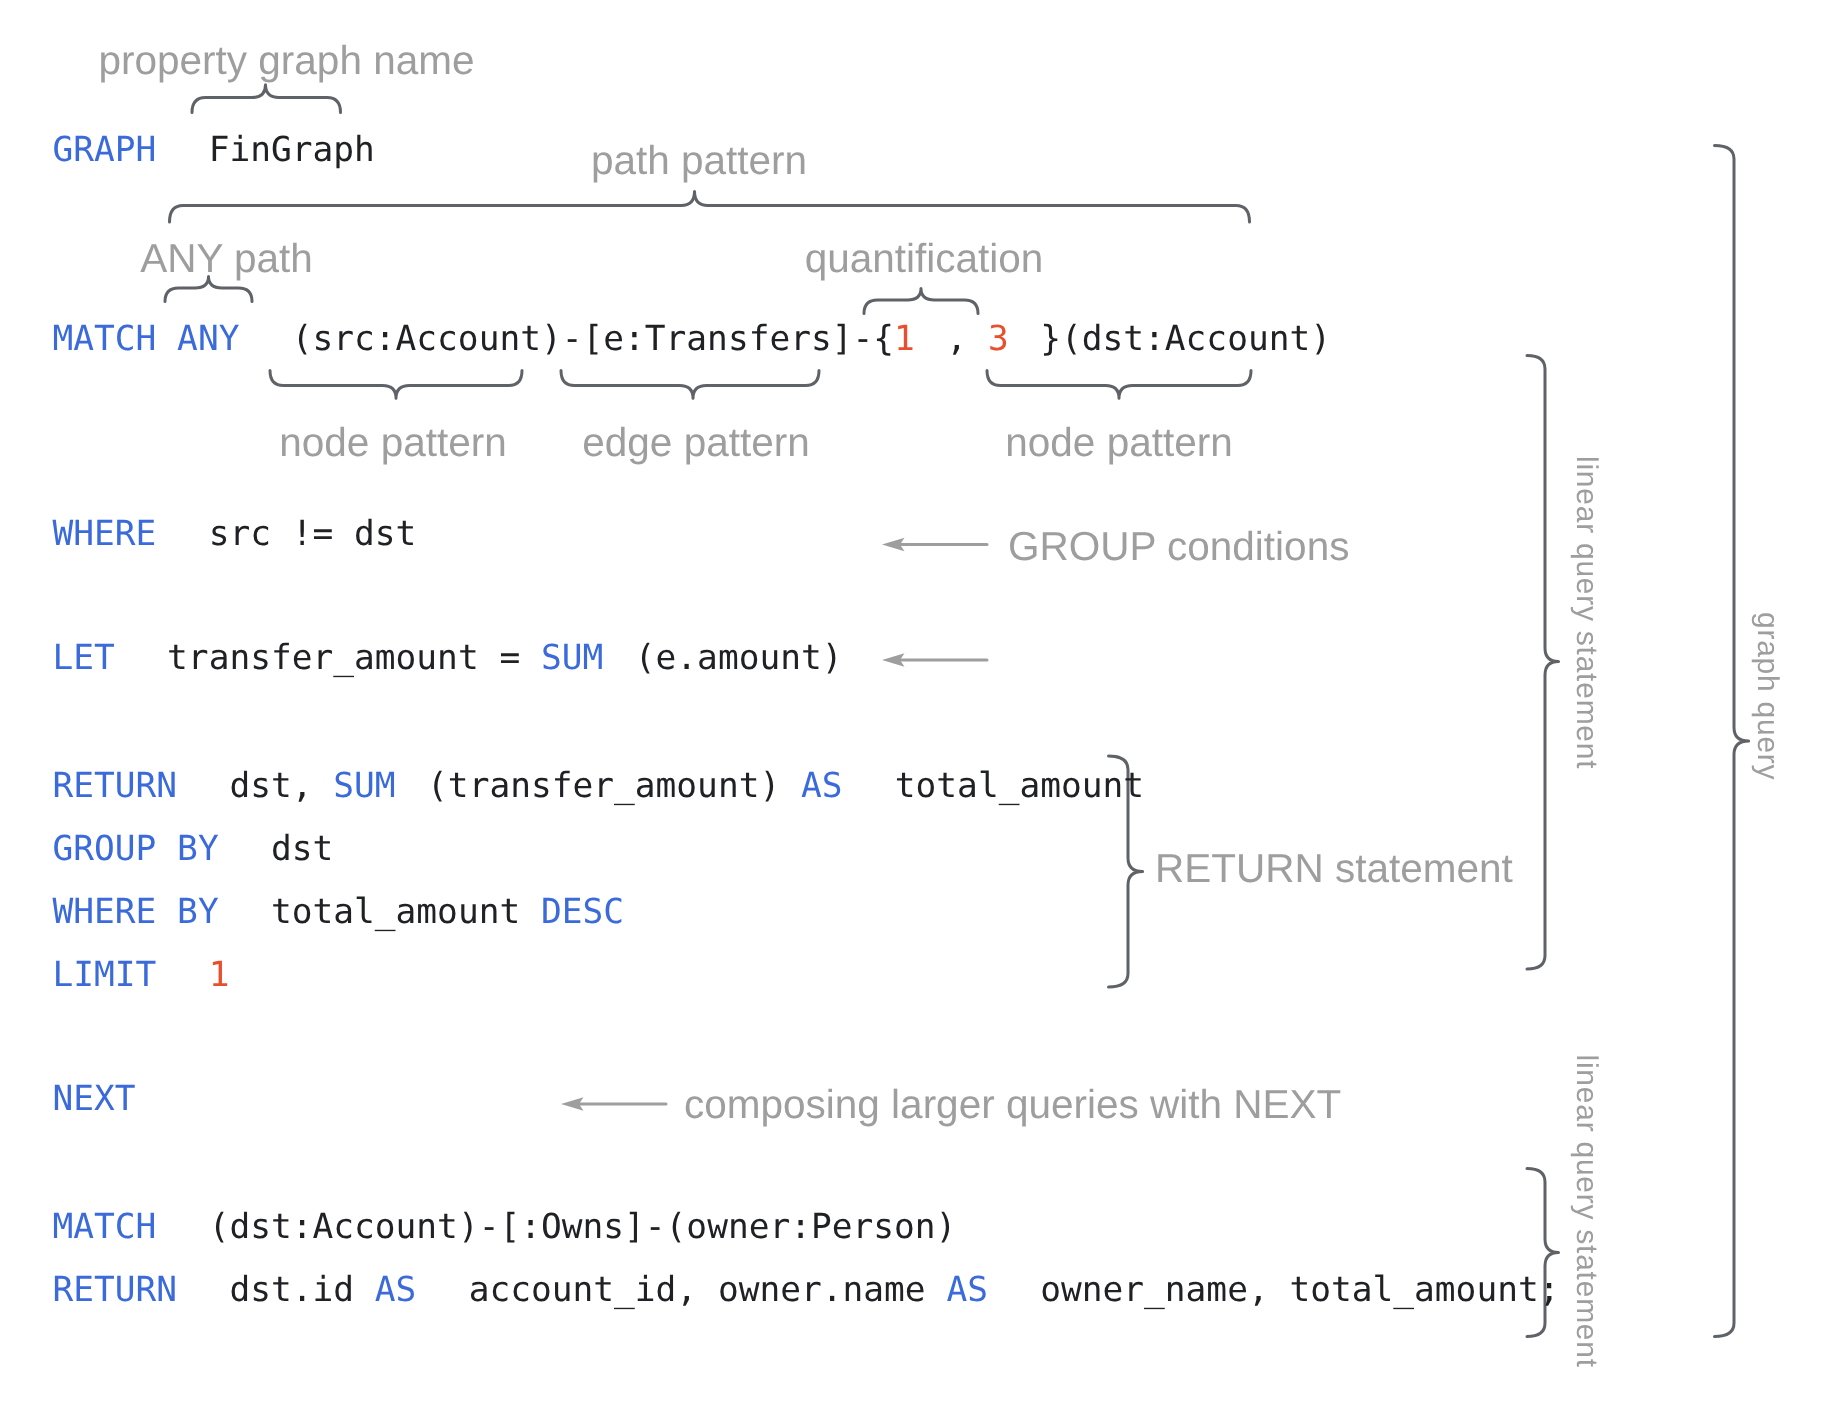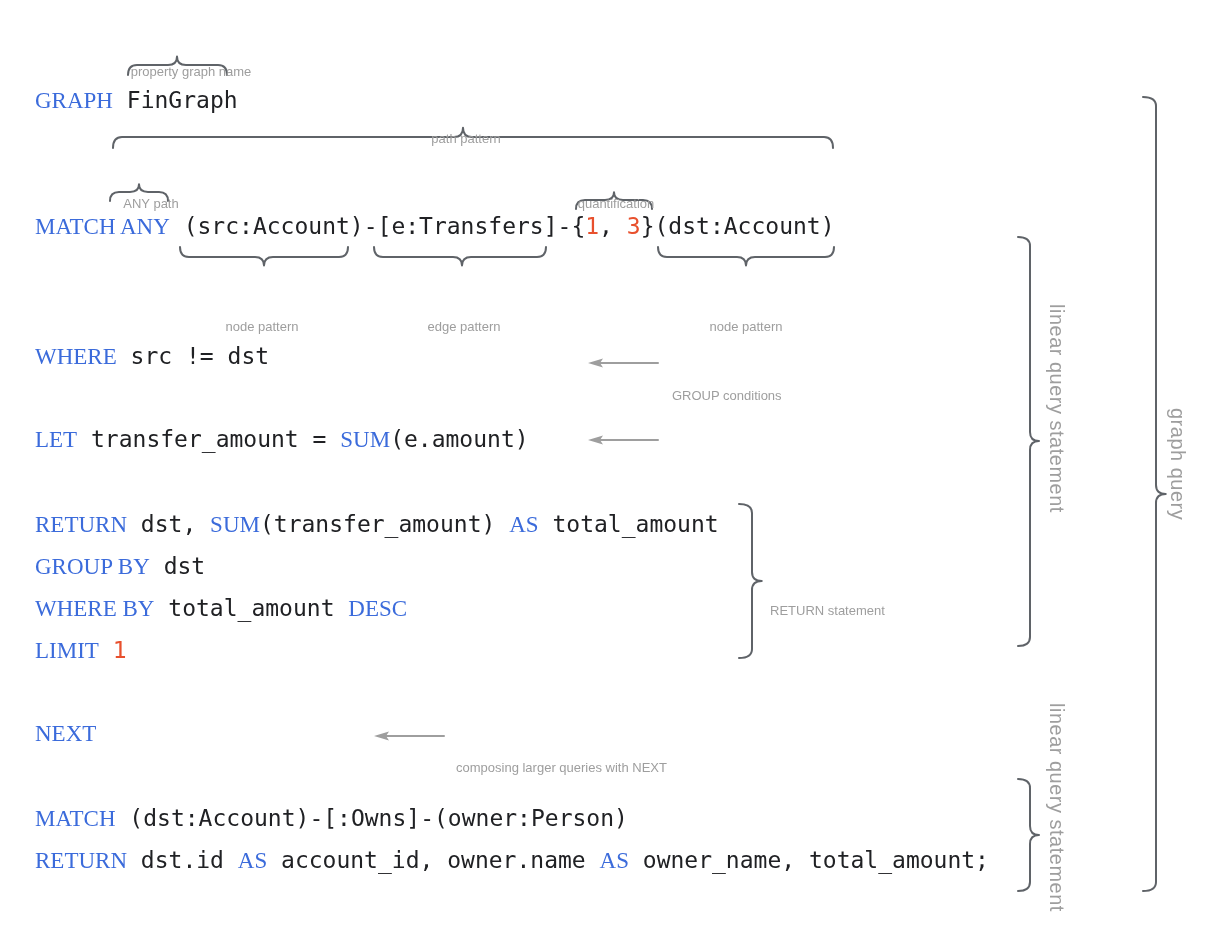--- a/index.html
+++ b/index.html
@@ -10,29 +10,28 @@
     overflow:hidden;
     font-family:"Liberation Sans",sans-serif;
   }
   #overlay{position:absolute;left:0;top:0;width:1230px;height:950px;pointer-events:none;}
   .code-line{
     position:absolute;left:35px;
     font-family:"DejaVu Sans Mono","Liberation Mono",monospace;
     font-size:23px;line-height:27px;white-space:pre;
     color:var(--code,#202124);
   }
-  .tok-kw{color:var(--kw,#3B6BDB);font-family:Liberation Serif, serif;}
+  .tok-kw{color:var(--kw,#3B6BDB);}
   .tok-num{color:var(--num,#E8502D);}
-  .tok-plain{color:var(--code,#202124);}
+  .tok-plain{color:var(--code,#202124);margin-left:21px;}
   .label{
     position:absolute;
-    font-size:13px;line-height:24px;
+    font-size:27px;line-height:24px;
     color:var(--label,#9E9E9E);
     white-space:nowrap;
-    margin-top:32px;
   }
   .label.centered{transform:translateX(-50%);}
   .vlabel{
     position:absolute;
     writing-mode:vertical-rl;
     font-size:20px;line-height:22px;
     color:var(--label,#9E9E9E);
     white-space:nowrap;
     letter-spacing:0.5px;
   }

